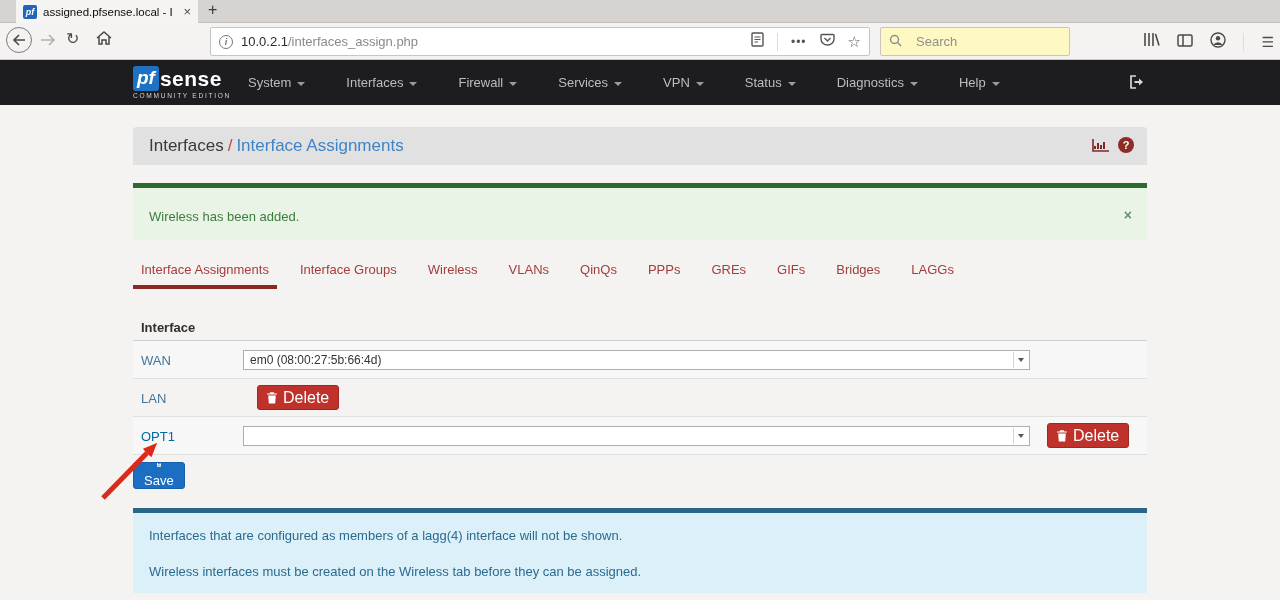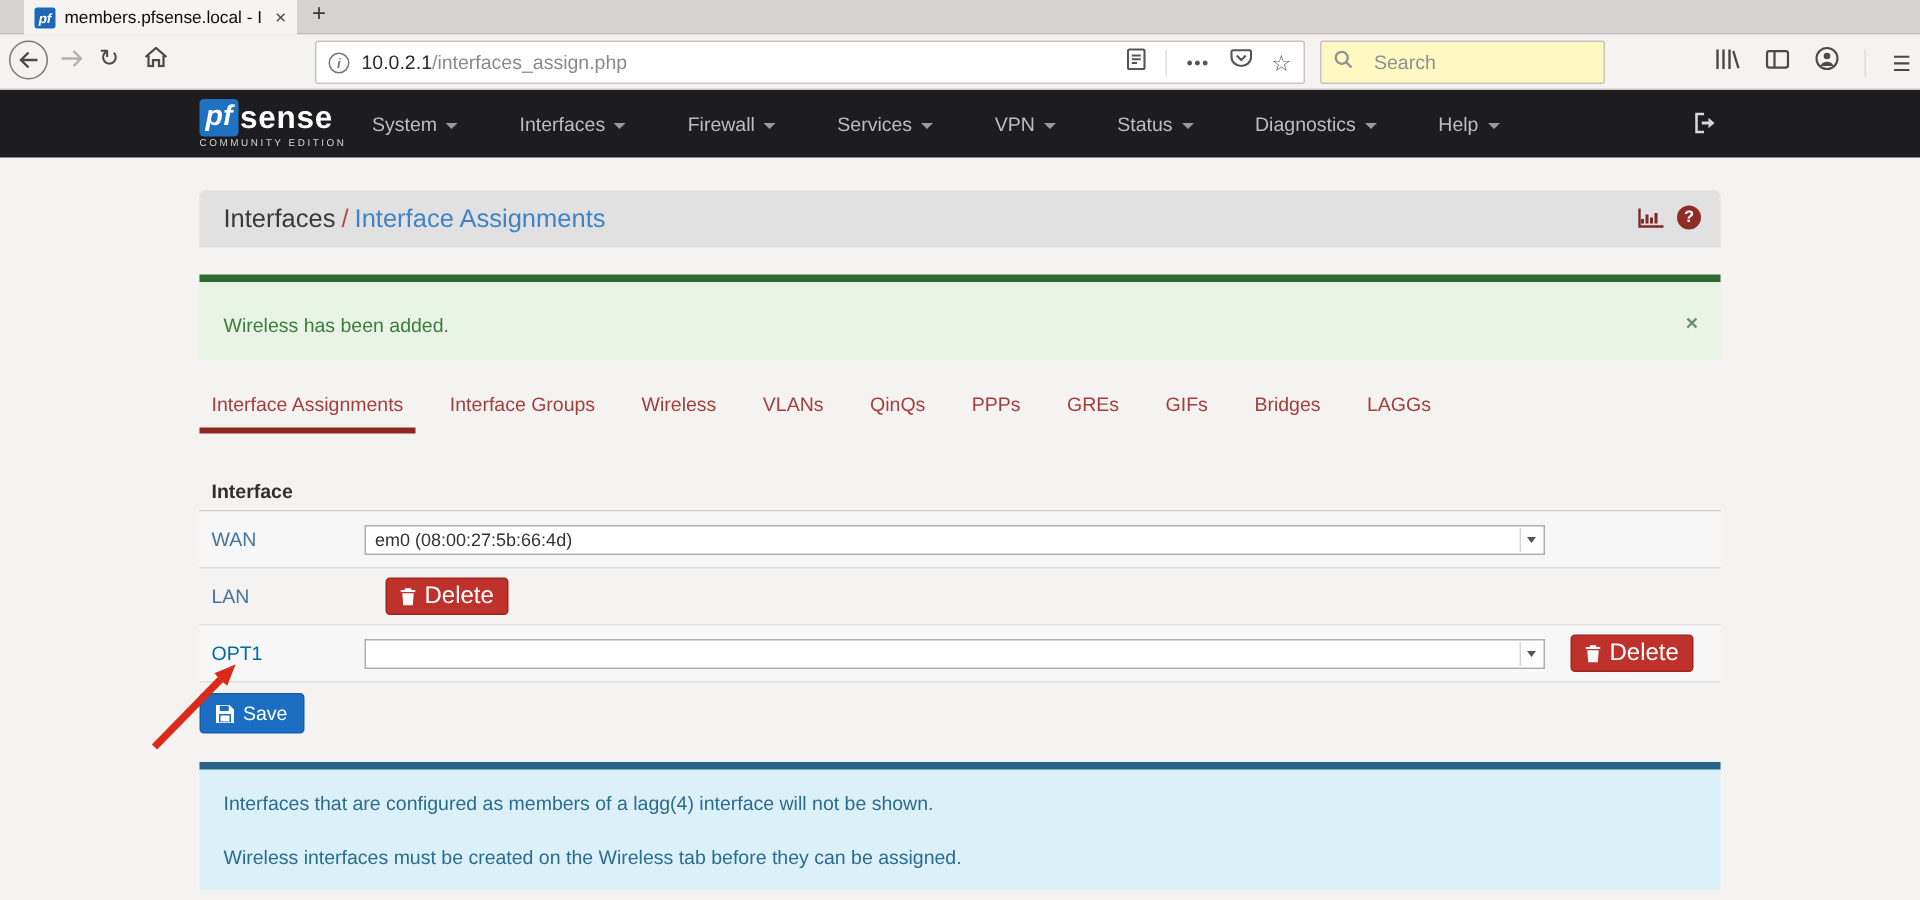--- a/index.html
+++ b/index.html
@@ -70,34 +70,34 @@
   .col-if { width:110px; padding-left:8px; }
   .col-port { flex:1; }
   .rows .trow { display:flex; align-items:center; height:38px; border-bottom:1px solid #e0e0e0; }
   .rows .trow:nth-child(odd) { background:#f7f7f7; }
   .iflink { font-size:13px; }
   .sel { width:787px; height:20px; background:#fff; border:1px solid #aeaeae; position:relative; display:flex; align-items:center; padding-left:6px; font-size:12px; color:#333; white-space:nowrap; overflow:hidden; }
   .sel-arrow { position:absolute; right:1px; top:1px; bottom:1px; width:15px; border-left:1px solid #d6d6d6; background:#fdfdfd; display:flex; align-items:center; justify-content:center; }
   .sel-arrow i { width:0; height:0; border-left:3.5px solid transparent; border-right:3.5px solid transparent; border-top:4.5px solid #555; }
   .col-act { width:114px; display:flex; justify-content:flex-start; padding-left:14px; }
   .btn-delete { height:25px; background:#bf312b; border:1px solid #a0271f; border-radius:3px; color:#fff; font-size:16px; display:flex; align-items:center; gap:6px; padding:0 9px; }
-  .btn-save { position:absolute; left:133px; top:462px; height:27px; background:#1b6ec2; border:1px solid #1560ad; border-radius:3px; color:#fff; font-size:13px; display:flex; align-items:center; gap:6px; padding:0 10px; }
+  .btn-save { position:absolute; left:133px; top:462px; height:27px; background:#1b6ec2; border:1px solid #1560ad; border-radius:3px; color:#fff; font-size:13px; display:flex; align-items:center; gap:6px; padding:0 10px;flex-direction:column; }
 
   .notes { position:absolute; left:133px; top:508px; width:1014px; height:85px; background:#dcf0fa; border-top:5px solid #2a6587; padding:15px 16px; }
   .notes p { font-size:13px; color:#2a6b8e; margin-bottom:21px; }
 
   .annot-arrow { position:absolute; left:92px; top:436px; pointer-events:none; }
 </style>
 </head>
 <body>
 
 <div class="tabbar">
   <div class="btab">
     <span class="favicon">pf</span>
-    <span class="btab-title">members.pfsense.local - I</span>
+    <span class="btab-title">assigned.pfsense.local - I</span>
     <span class="btab-close">×</span>
   </div>
   <span class="newtab">+</span>
 </div>
 
 <div class="toolbar">
   <span class="navbtn backbtn">
     <svg width="14" height="12" viewBox="0 0 14 12">
         <path d="M7 1 L2 6 L7 11 M2 6 H13" stroke="#4a4a4a" stroke-width="1.6" fill="none"></path>
       </svg>

